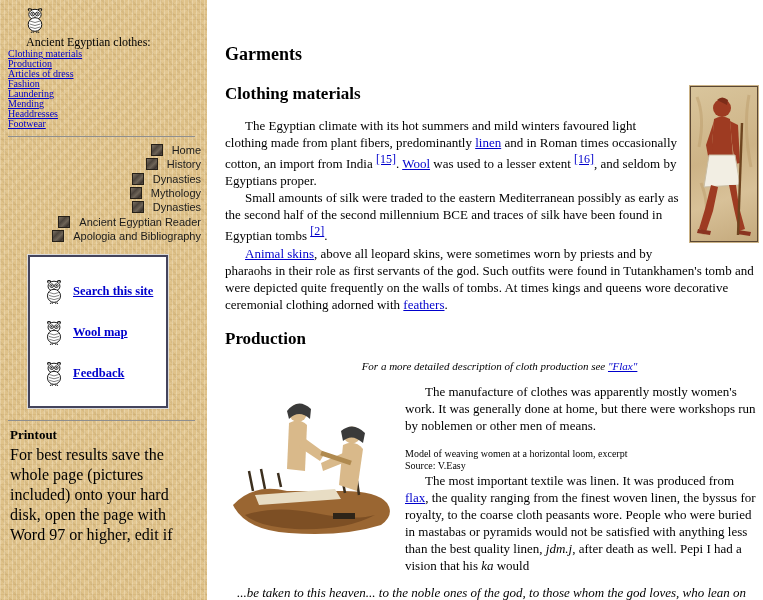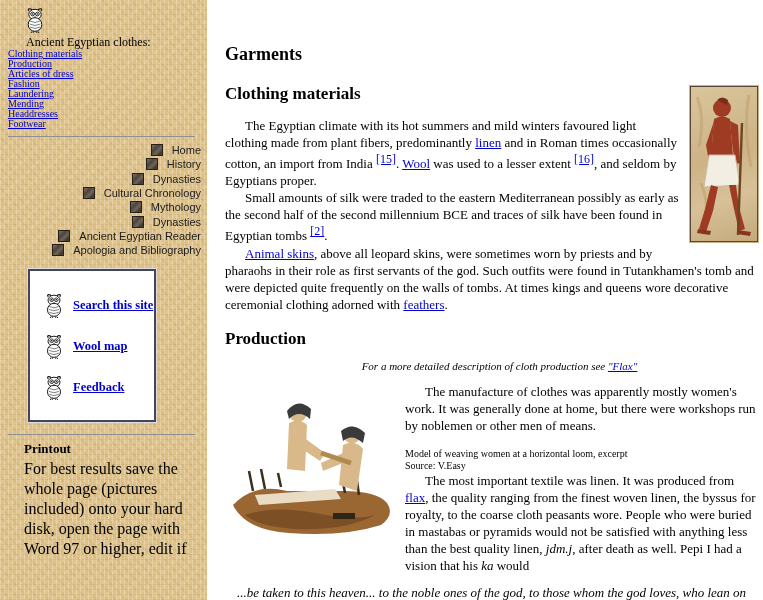--- a/index.html
+++ b/index.html
@@ -24,29 +24,29 @@
   .side-hr{border:none;border-top:1px solid #8f8f8f;margin:7px 6px 6px 2px;}
   .navmenu{margin-left:2px;}
   .nav-row{display:flex;align-items:center;height:14.3px;cursor:pointer;justify-content:flex-end;}
   .navicon{
     width:12px;height:12px;flex:0 0 12px;margin-right:9px;
     border:1px solid #262018;box-sizing:border-box;
     background:linear-gradient(135deg,#7d7264 0%,#4c443c 35%,#6e6457 60%,#3e3630 85%,#5a5148 100%);
   }
   .nav-label{font-family:"Liberation Sans",sans-serif;font-size:11px;color:#1c1c1c;white-space:nowrap;}
   .tools{
-    margin:12px 0 0 22px;width:128px;background:#fff;
+    margin:12px 0 0 22px;width:140px;background:#fff;
     border:2px solid #44445c;box-shadow:0 0 0 1px #dcdcdc;
     box-sizing:border-box;padding:22px 6px 20px 14px;
   }
   .tool-row{display:flex;align-items:center;margin-bottom:16px;}
   .tool-row:last-child{margin-bottom:0;}
   .tool-owl{flex:0 0 20px;margin-right:9px;}
   .tool-link{font-size:12.5px;font-weight:bold;color:#0000cc;text-decoration:underline;white-space:nowrap;}
-  .printout{padding:0 4px 0 18px;}
+  .printout{padding:0 4px 0 4px;}
   .printout-title{font-size:13px;font-weight:bold;margin:4px 0 2px 0;}
   .printout-body{font-size:16px;line-height:20px;}
   
   .main{margin-left:225px;padding-right:5px;}
   h1{font-size:18px;line-height:28px;margin:40px 0 16px 0;font-weight:bold;}
   h2{font-size:17px;line-height:19px;margin:0 0 14px 0;font-weight:bold;}
   .prod-h2{margin:16px 0 12px 0;}
   p.body{font-size:13px;line-height:17px;margin:0;text-indent:20px;}
   a.lnk{color:#0000cc;text-decoration:underline;}
   sup.ref{font-size:12px;color:#0000cc;text-decoration:underline;cursor:pointer;}
@@ -117,24 +117,20 @@
       <div class="nav-row">
         <span class="navicon"></span>
         <span class="nav-label">History</span>
       </div>
 
       <div class="nav-row">
         <span class="navicon"></span>
         <span class="nav-label">Dynasties</span>
       </div>
 
-      <div class="nav-row">
-        <span class="navicon"></span>
-        <span class="nav-label">Cultural Chronology</span>
-      </div>
 
       <div class="nav-row">
         <span class="navicon"></span>
         <span class="nav-label">Mythology</span>
       </div>
 
 
       <div class="nav-row">
         <span class="navicon"></span>
         <span class="nav-label">Dynasties</span>

